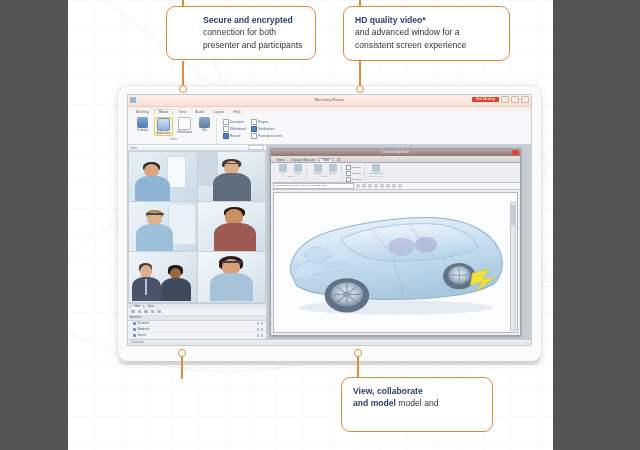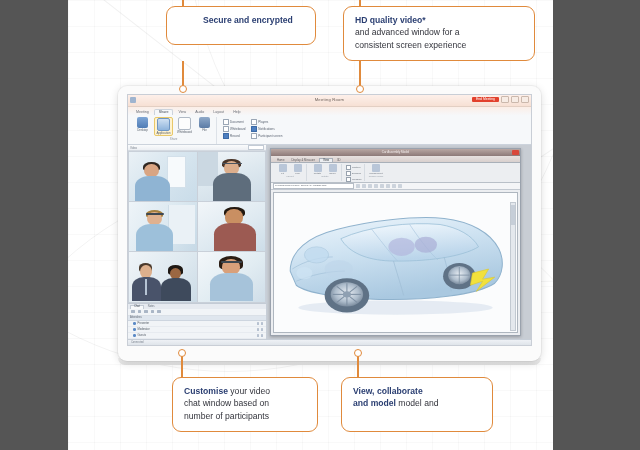--- a/index.html
+++ b/index.html
@@ -48,22 +48,22 @@
     border-radius:9px;
     box-sizing:border-box;
     padding:7px 9px 7px 11px;
     font-size:8.6px;
     line-height:1.45;
     color:#33343c;
     z-index:30;
   }
   .callout b{color:#2b3f72;font-weight:bold;display:inline;}
   .callout .ln{display:block;white-space:nowrap;}
-  .c-tl{left:166px;top:6px;width:150px;height:39px;padding-left:36px;}
-  .c-tr{left:343px;top:6px;width:192px;height:55px;}
+  .c-tl{left:166px;top:6px;width:150px;height:54px;padding-left:36px;}
+  .c-tr{left:343px;top:6px;width:167px;height:55px;}
   .c-bl{left:172px;top:377px;width:146px;height:55px;}
   .c-br{left:341px;top:377px;width:152px;height:55px;}
 
   .conn{position:absolute;background:#e08a3c;width:1.6px;z-index:25;}
   .conn-dot{
     position:absolute;width:8px;height:8px;border-radius:50%;
     background:#ffffff;border:1.8px solid #e08a3c;box-sizing:border-box;z-index:26;
   }
   
   .conn-tl-up{left:182px;top:-2px;height:10px;}
@@ -601,32 +601,29 @@
   <div class="conn-dot dot-tr"></div>
 
   <div class="conn conn-bl"></div>
   <div class="conn-dot dot-bl"></div>
 
   <div class="conn conn-br"></div>
   <div class="conn-dot dot-br"></div>
 
   <div class="callout c-tl">
     <span class="ln"><b>Secure and encrypted</b></span>
+    <span class="ln">connection for both</span>
+    <span class="ln">presenter and participants</span>
   </div>
 
   <div class="callout c-tr">
     <span class="ln"><b>HD quality video*</b></span>
     <span class="ln">and advanced window for a</span>
     <span class="ln">consistent screen experience</span>
   </div>
 
-  <div class="callout c-bl">
-    <span class="ln"><b>Customise</b><span> your video</span></span>
-    <span class="ln">chat window based on</span>
-    <span class="ln">number of participants</span>
-  </div>
 
   <div class="callout c-br">
     <span class="ln"><b>View, collaborate</b></span>
     <span class="ln"><b>and model</b><span> model and</span></span>
   </div>
 
 </div>
 
 </body></html>

